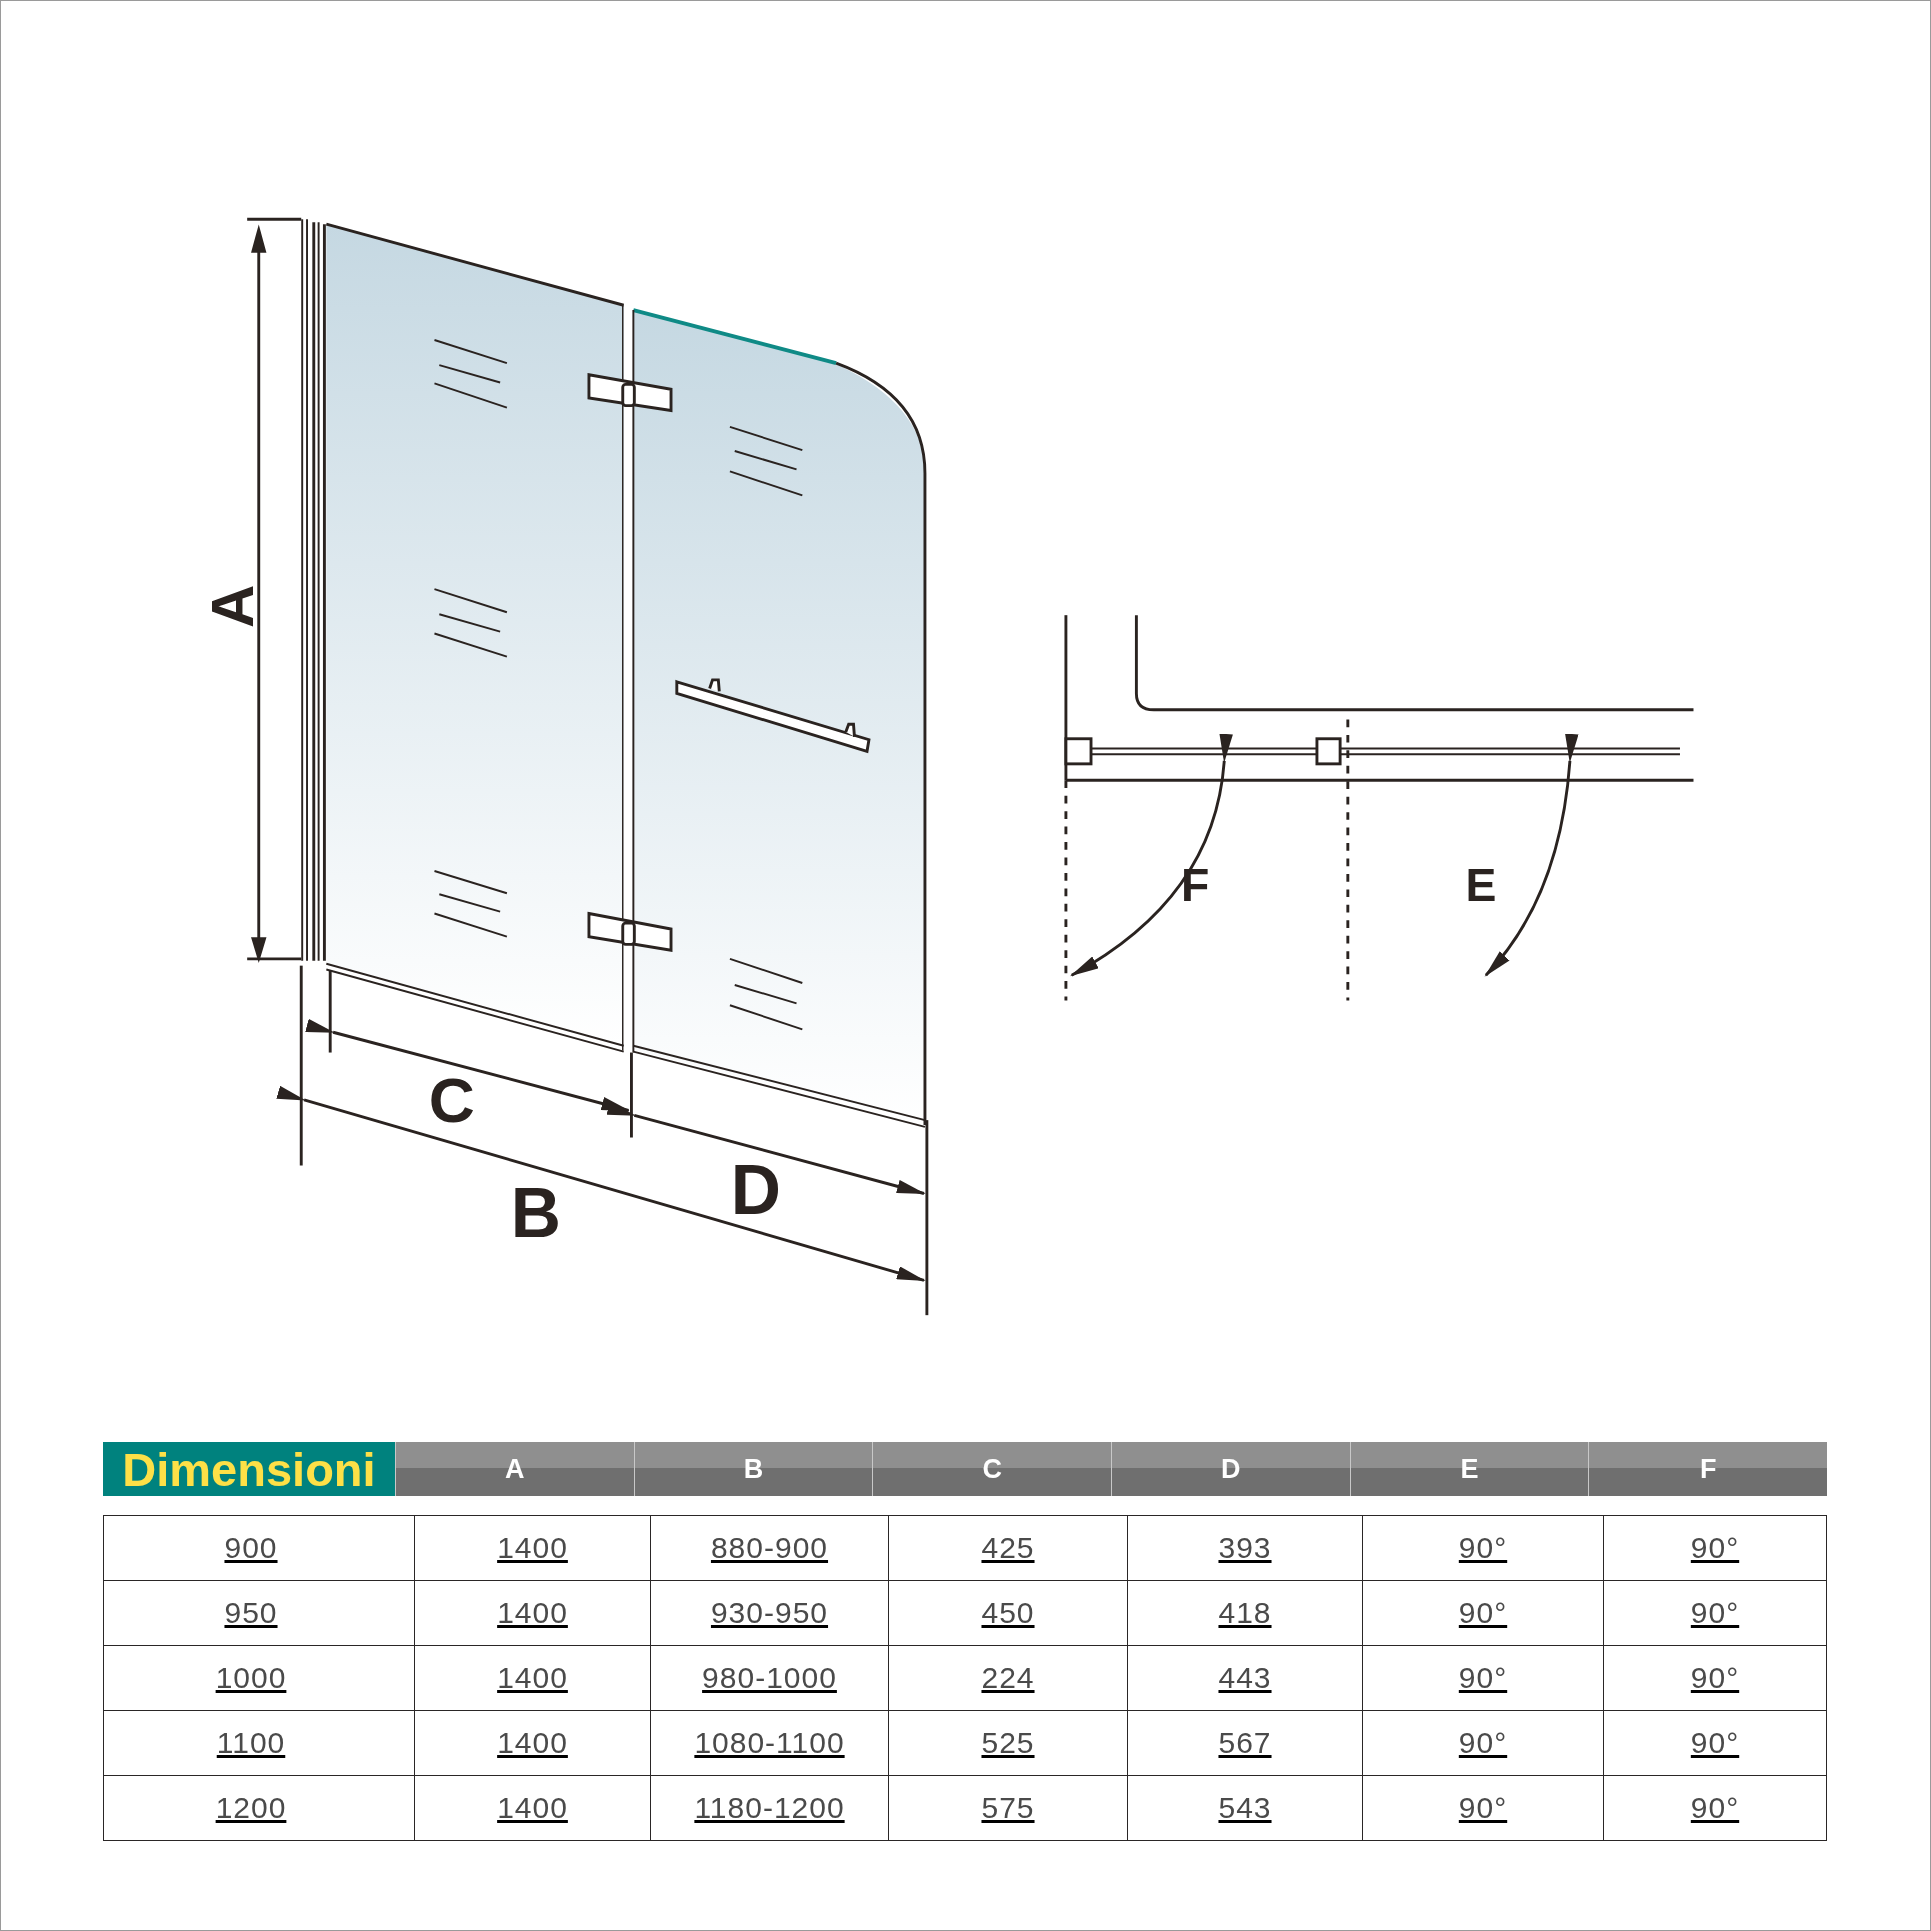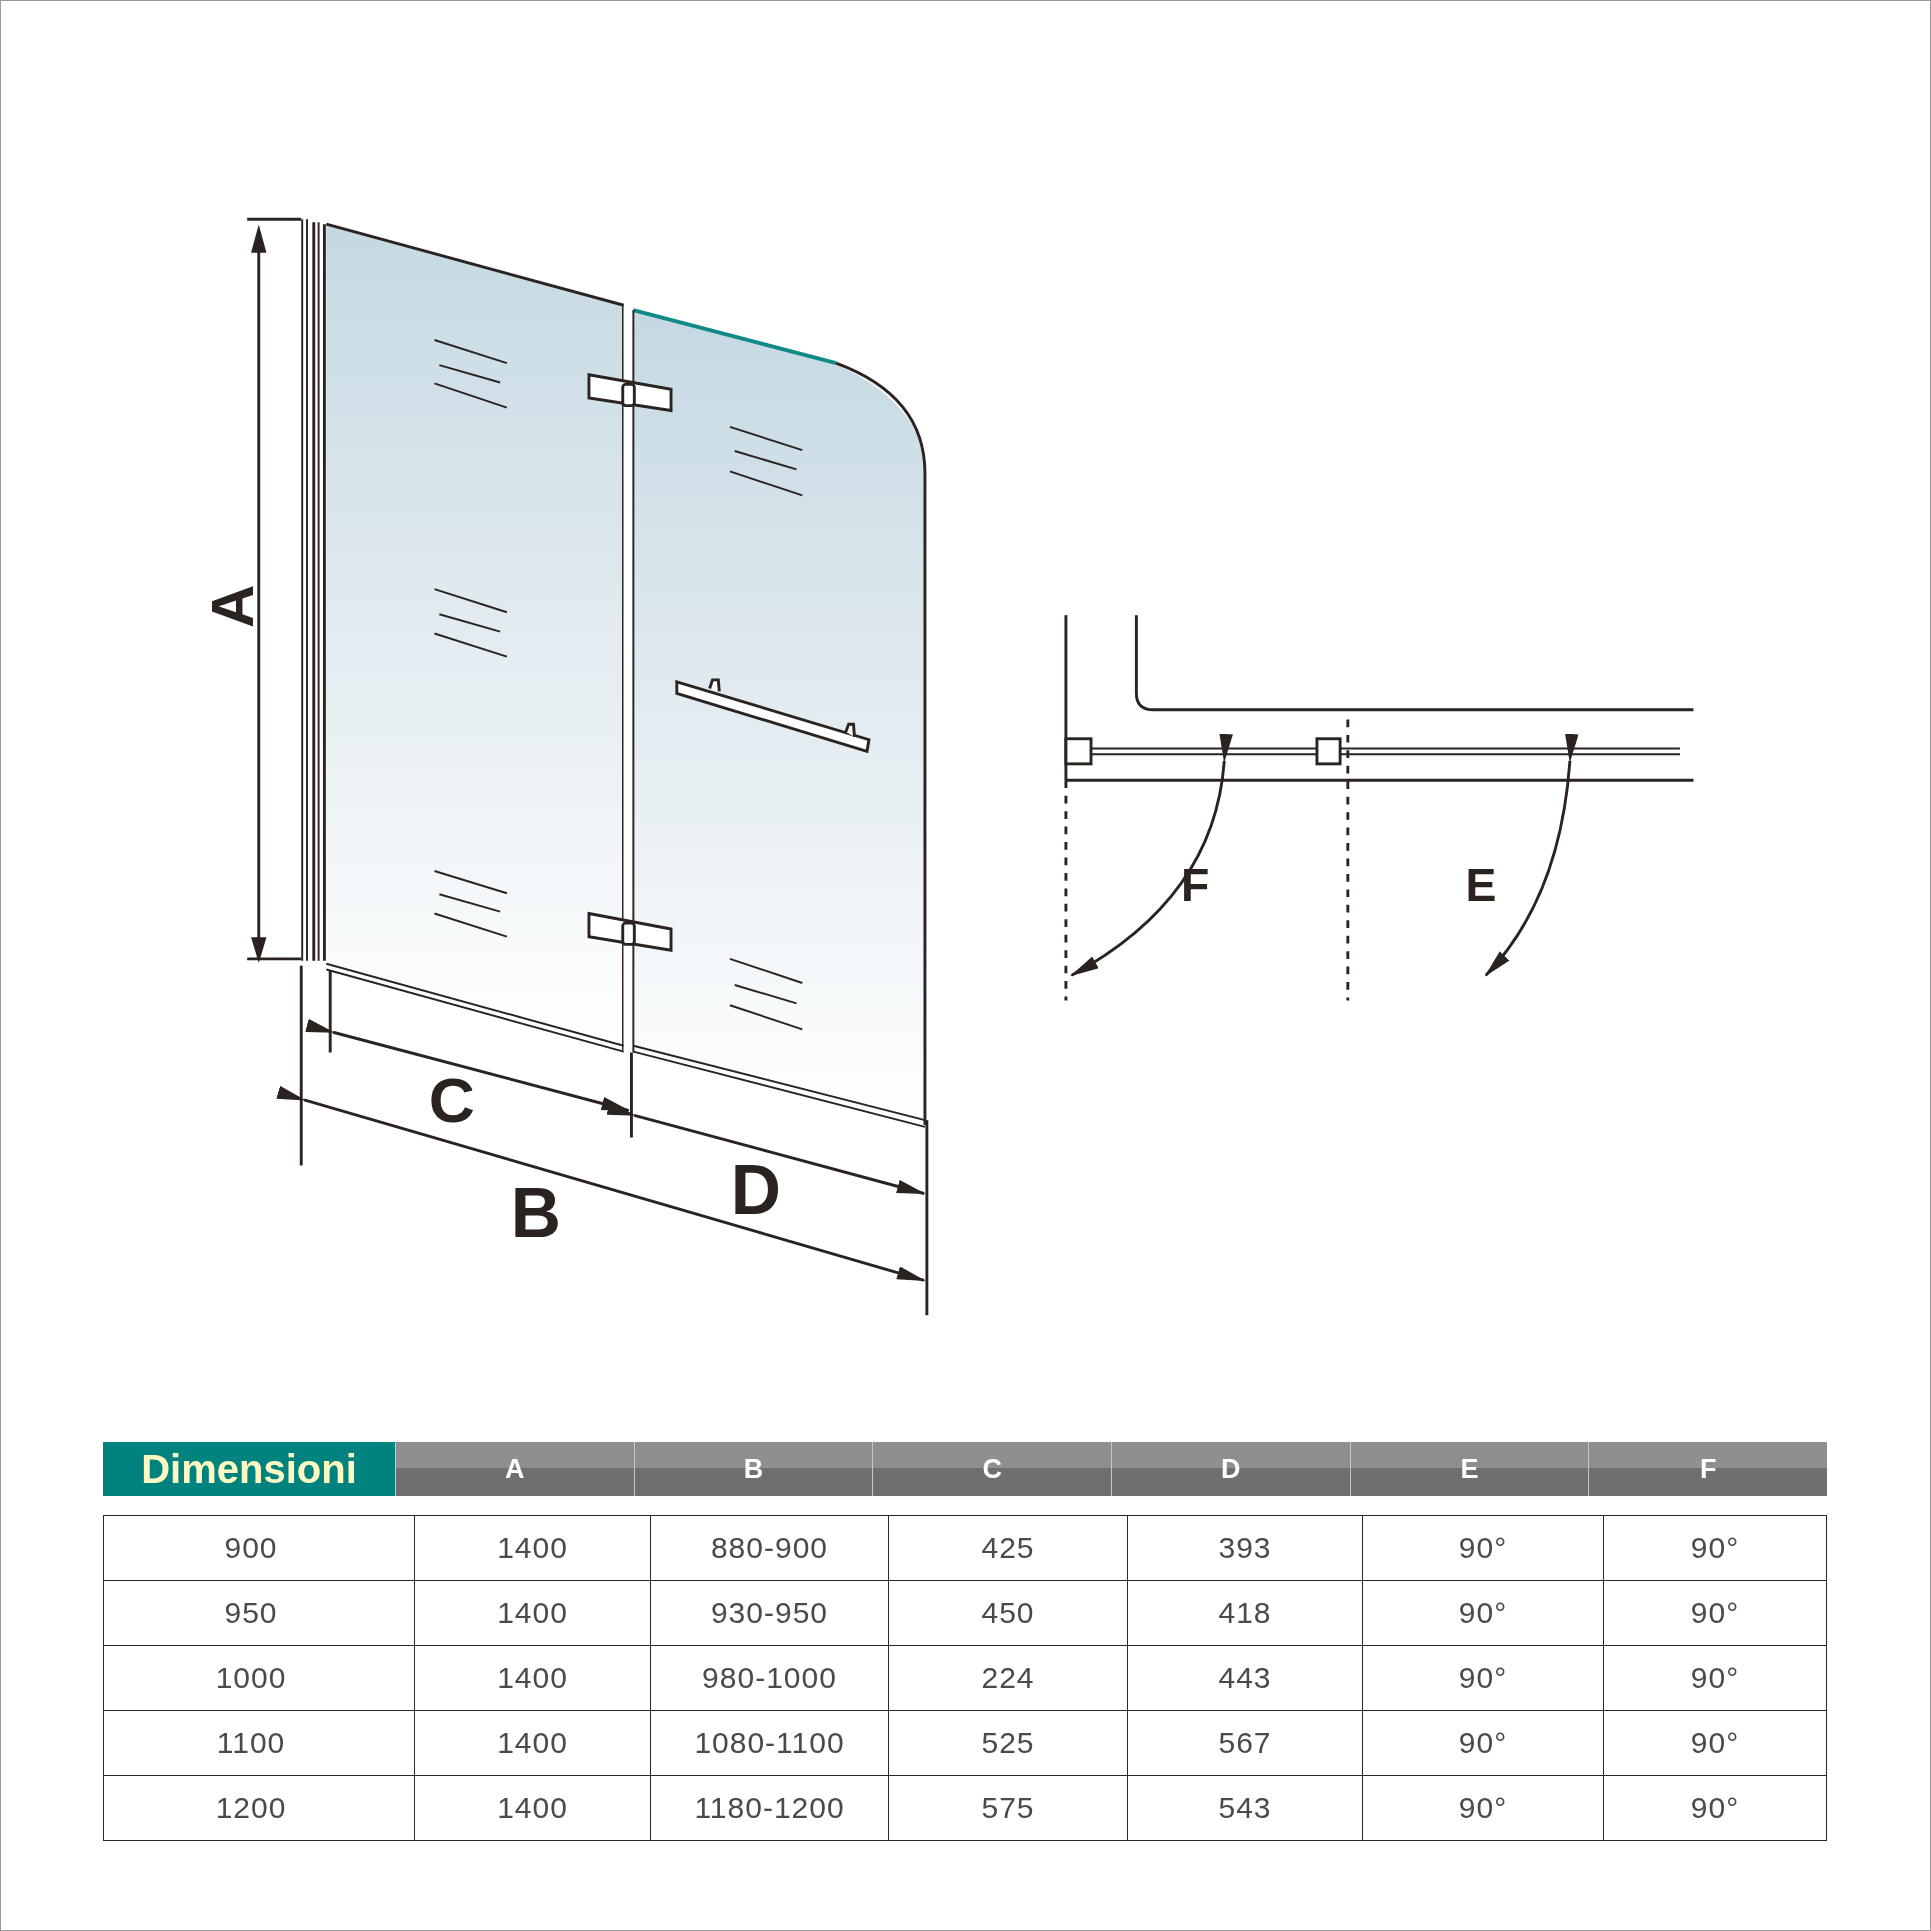--- a/index.html
+++ b/index.html
@@ -2,24 +2,24 @@
 <html><head>
 <meta charset="utf-8">
 <style>
   html, body { margin: 0; padding: 0; background: #ffffff; }
   body { width: 1931px; height: 1931px; position: relative; overflow: hidden; font-family: "Liberation Sans", sans-serif; }
   .frame { position: absolute; left: 0; top: 0; width: 1929px; height: 1929px; border: 1px solid #9a9a9a; }
   svg.drawing { position: absolute; left: 0; top: 0; }
   .dim-label { font-family: "Liberation Sans", sans-serif; font-weight: bold; fill: #2a2320; }
   .tbl { position: absolute; left: 103px; top: 1442px; width: 1724px; }
   .hdr { display: flex; height: 54px; }
-  .hdr .title { width: 292px; background: #00827e; color: #fef9c3; font-weight: bold; font-size: 40px; display: flex; align-items: center; justify-content: center; box-sizing: border-box; }
+  .hdr .title { width: 292px; background: #00827e; color: #fde047; font-weight: bold; font-size: 47px; display: flex; align-items: center; justify-content: center; box-sizing: border-box; }
   .hdr .col { flex: 1; position: relative; background: linear-gradient(#8f8f8f 0, #8f8f8f 48%, #6f6f6f 48%, #6f6f6f 100%); color: #fff; font-weight: bold; font-size: 27px; display: flex; align-items: center; justify-content: center; border-left: 1.9px solid #c8c8c8; }
   .body { margin-top: 19.3px; border: 1.9px solid #2a2626; }
-  .row { display: flex; height: 64px; border-top: 1.9px solid #2a2626; }
+  .row { display: flex; height: 64px; border-top: 1.9px solid #2a2626; text-decoration: underline; }
   .row:first-child { border-top: none; }
   .cell { display: flex; align-items: center; justify-content: center; color: #4a4a4a; font-size: 30px; border-left: 1.9px solid #2a2626; box-sizing: border-box; letter-spacing: 1px; }
   .cell:first-child { border-left: none; }
   .w0 { width: 294px; } .w1 { width: 236px; margin-left: 16px; } .w2 { width: 238px; } .w3 { width: 239px; }
   .w4 { width: 235px; } .w5 { width: 241px; } .w6 { flex: 1; }
   .hw1 { width: 236px; flex: none; } .hw2 { width: 238px; flex: none; } .hw3 { width: 239px; flex: none; }
   .hw4 { width: 238px; flex: none; } .hw5 { width: 239px; flex: none; } .hw6 { flex: 1; }
 </style>
 </head>
 <body>

